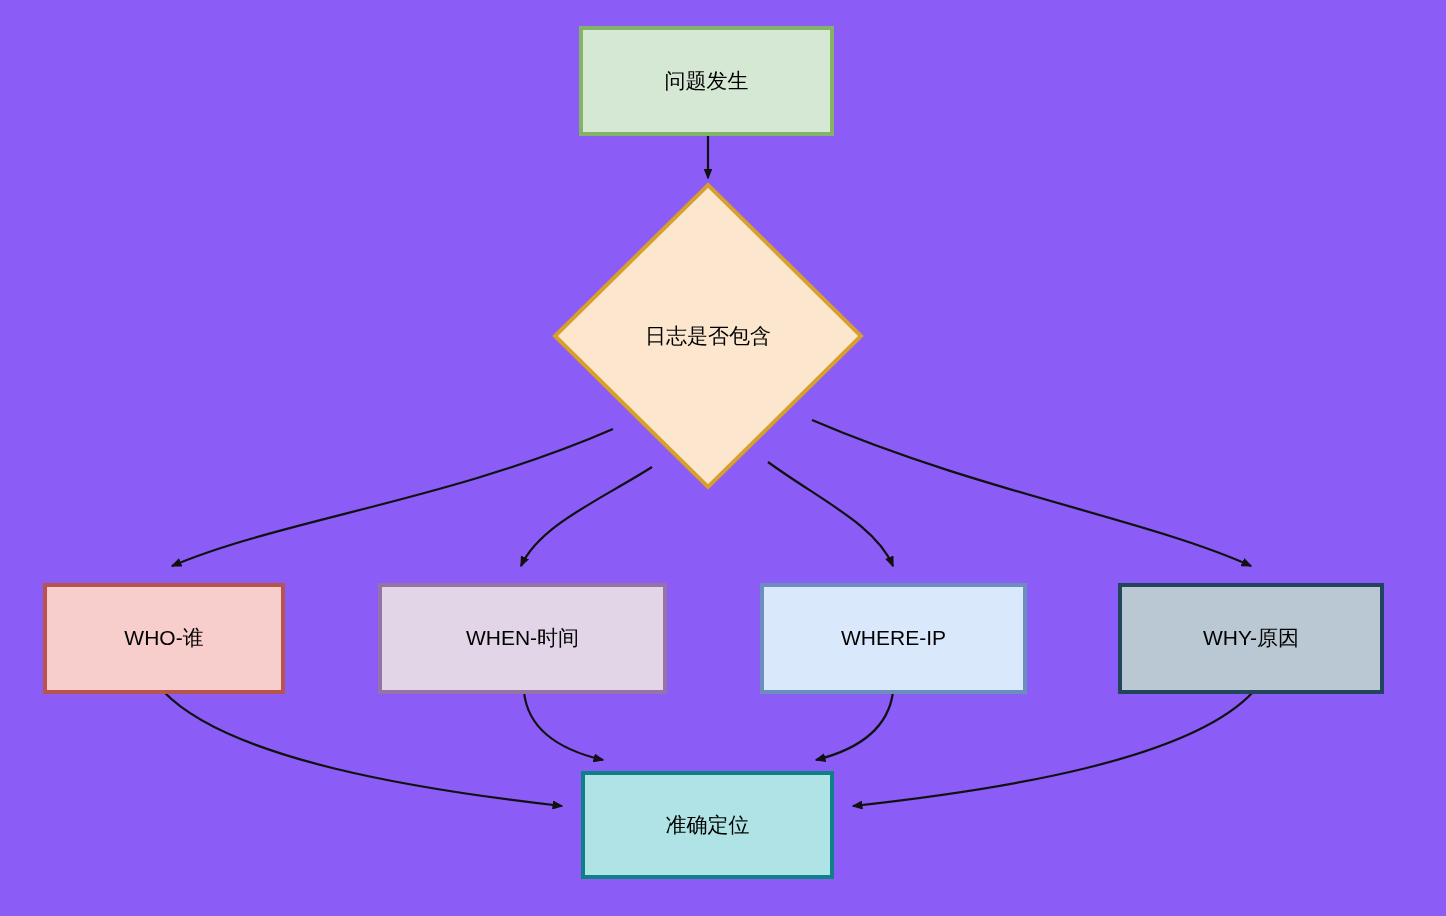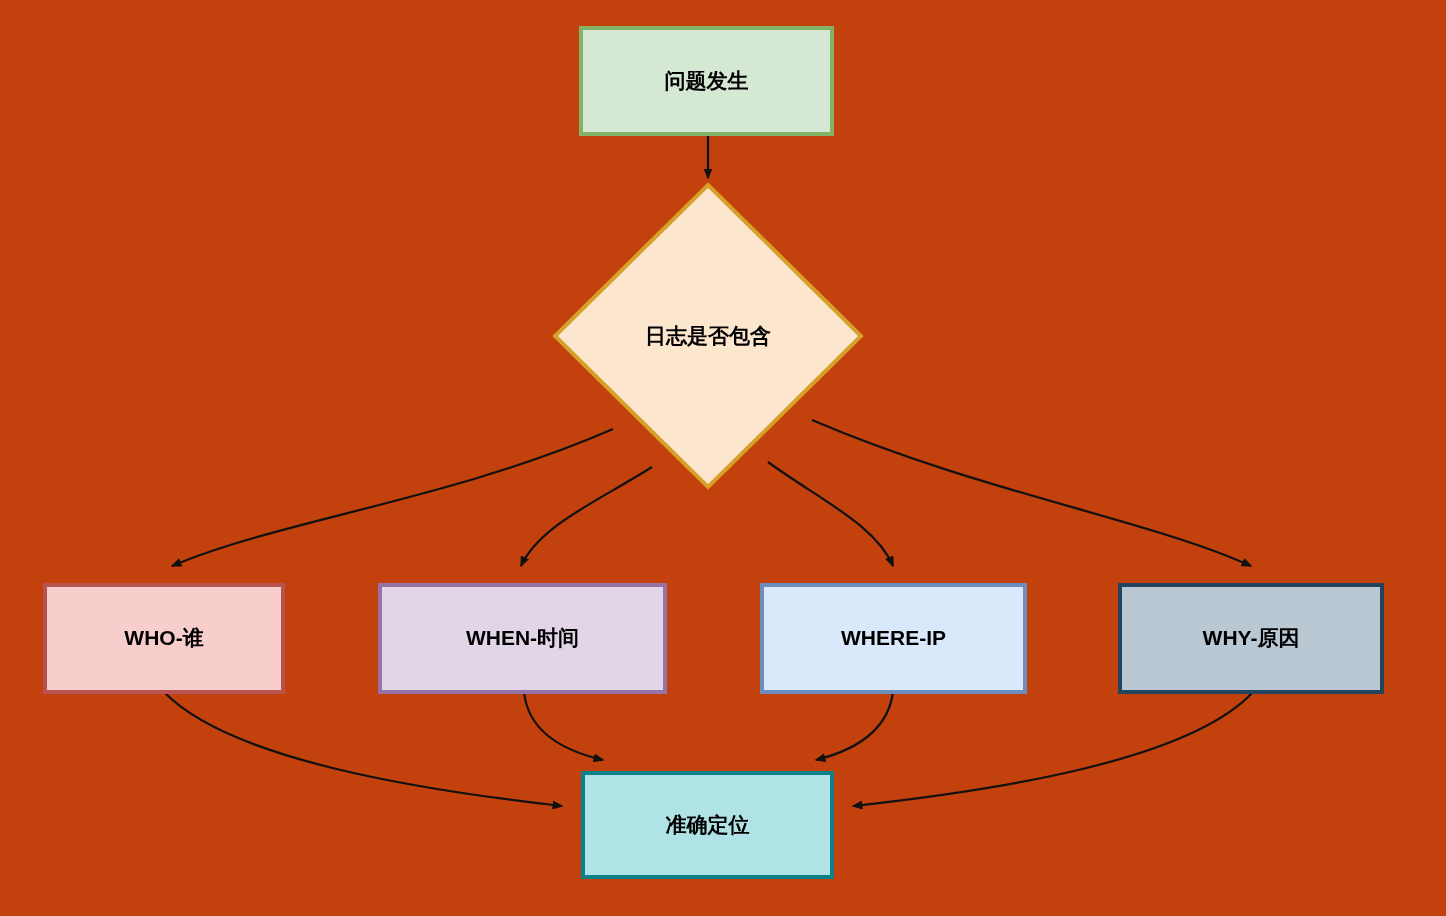--- a/index.html
+++ b/index.html
@@ -45,21 +45,21 @@
     stroke-width: 2.2;
   }
   .edge-head {
     fill: #111111;
     stroke: none;
   }
 </style>
 </head>
 <body>
 
-<div id="diagram-root" style="background: #c2410c; font-weight: bold;">
+<div id="diagram-root" style="background: #8b5cf6;">
   <svg id="flowchart" viewBox="0 0 1446 916">
     <defs>
       <marker id="arrowhead" markerWidth="11" markerHeight="9" refX="9.5" refY="4.5" orient="auto" markerUnits="userSpaceOnUse">
         <path d="M 0 0 L 11 4.5 L 0 9 z" class="edge-head"></path>
       </marker>
     </defs>
 
     <g id="edges-layer">
       <path class="edge-path" marker-end="url(#arrowhead)" d="M 708 134 L 708 178"></path>
       <path class="edge-path" marker-end="url(#arrowhead)" d="M 613 429 C 450 500 280 520 172 566"></path>

